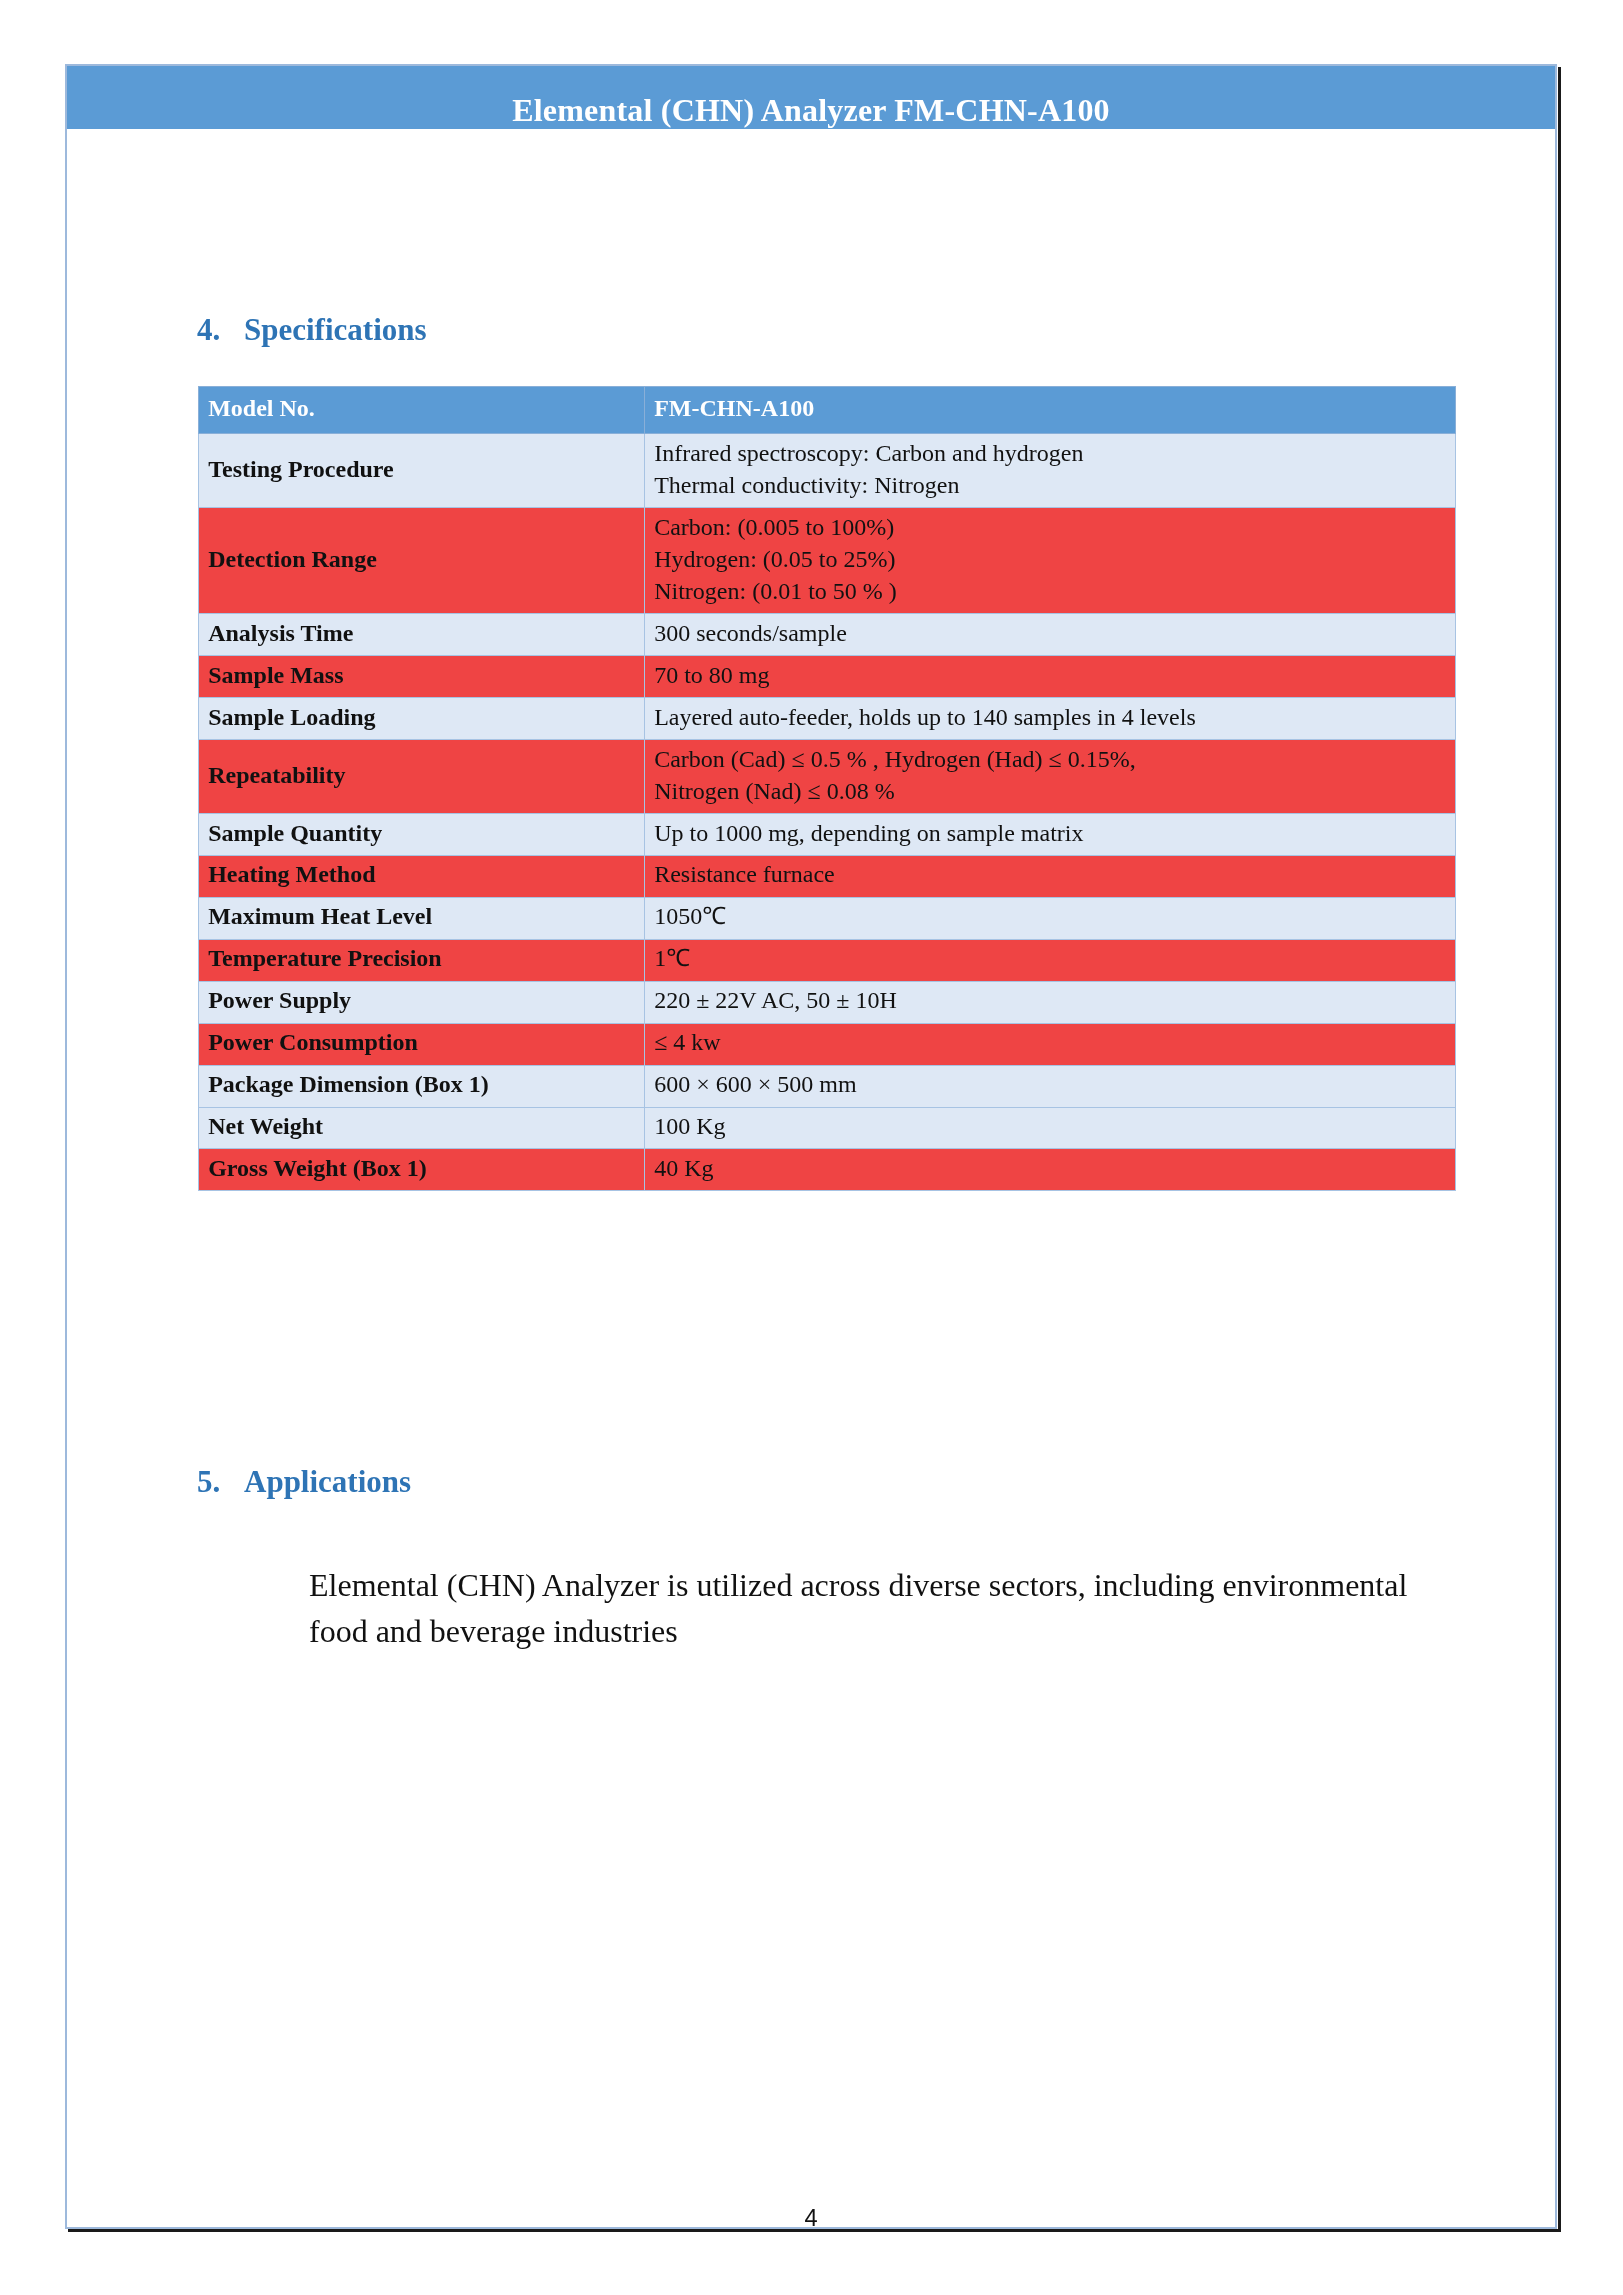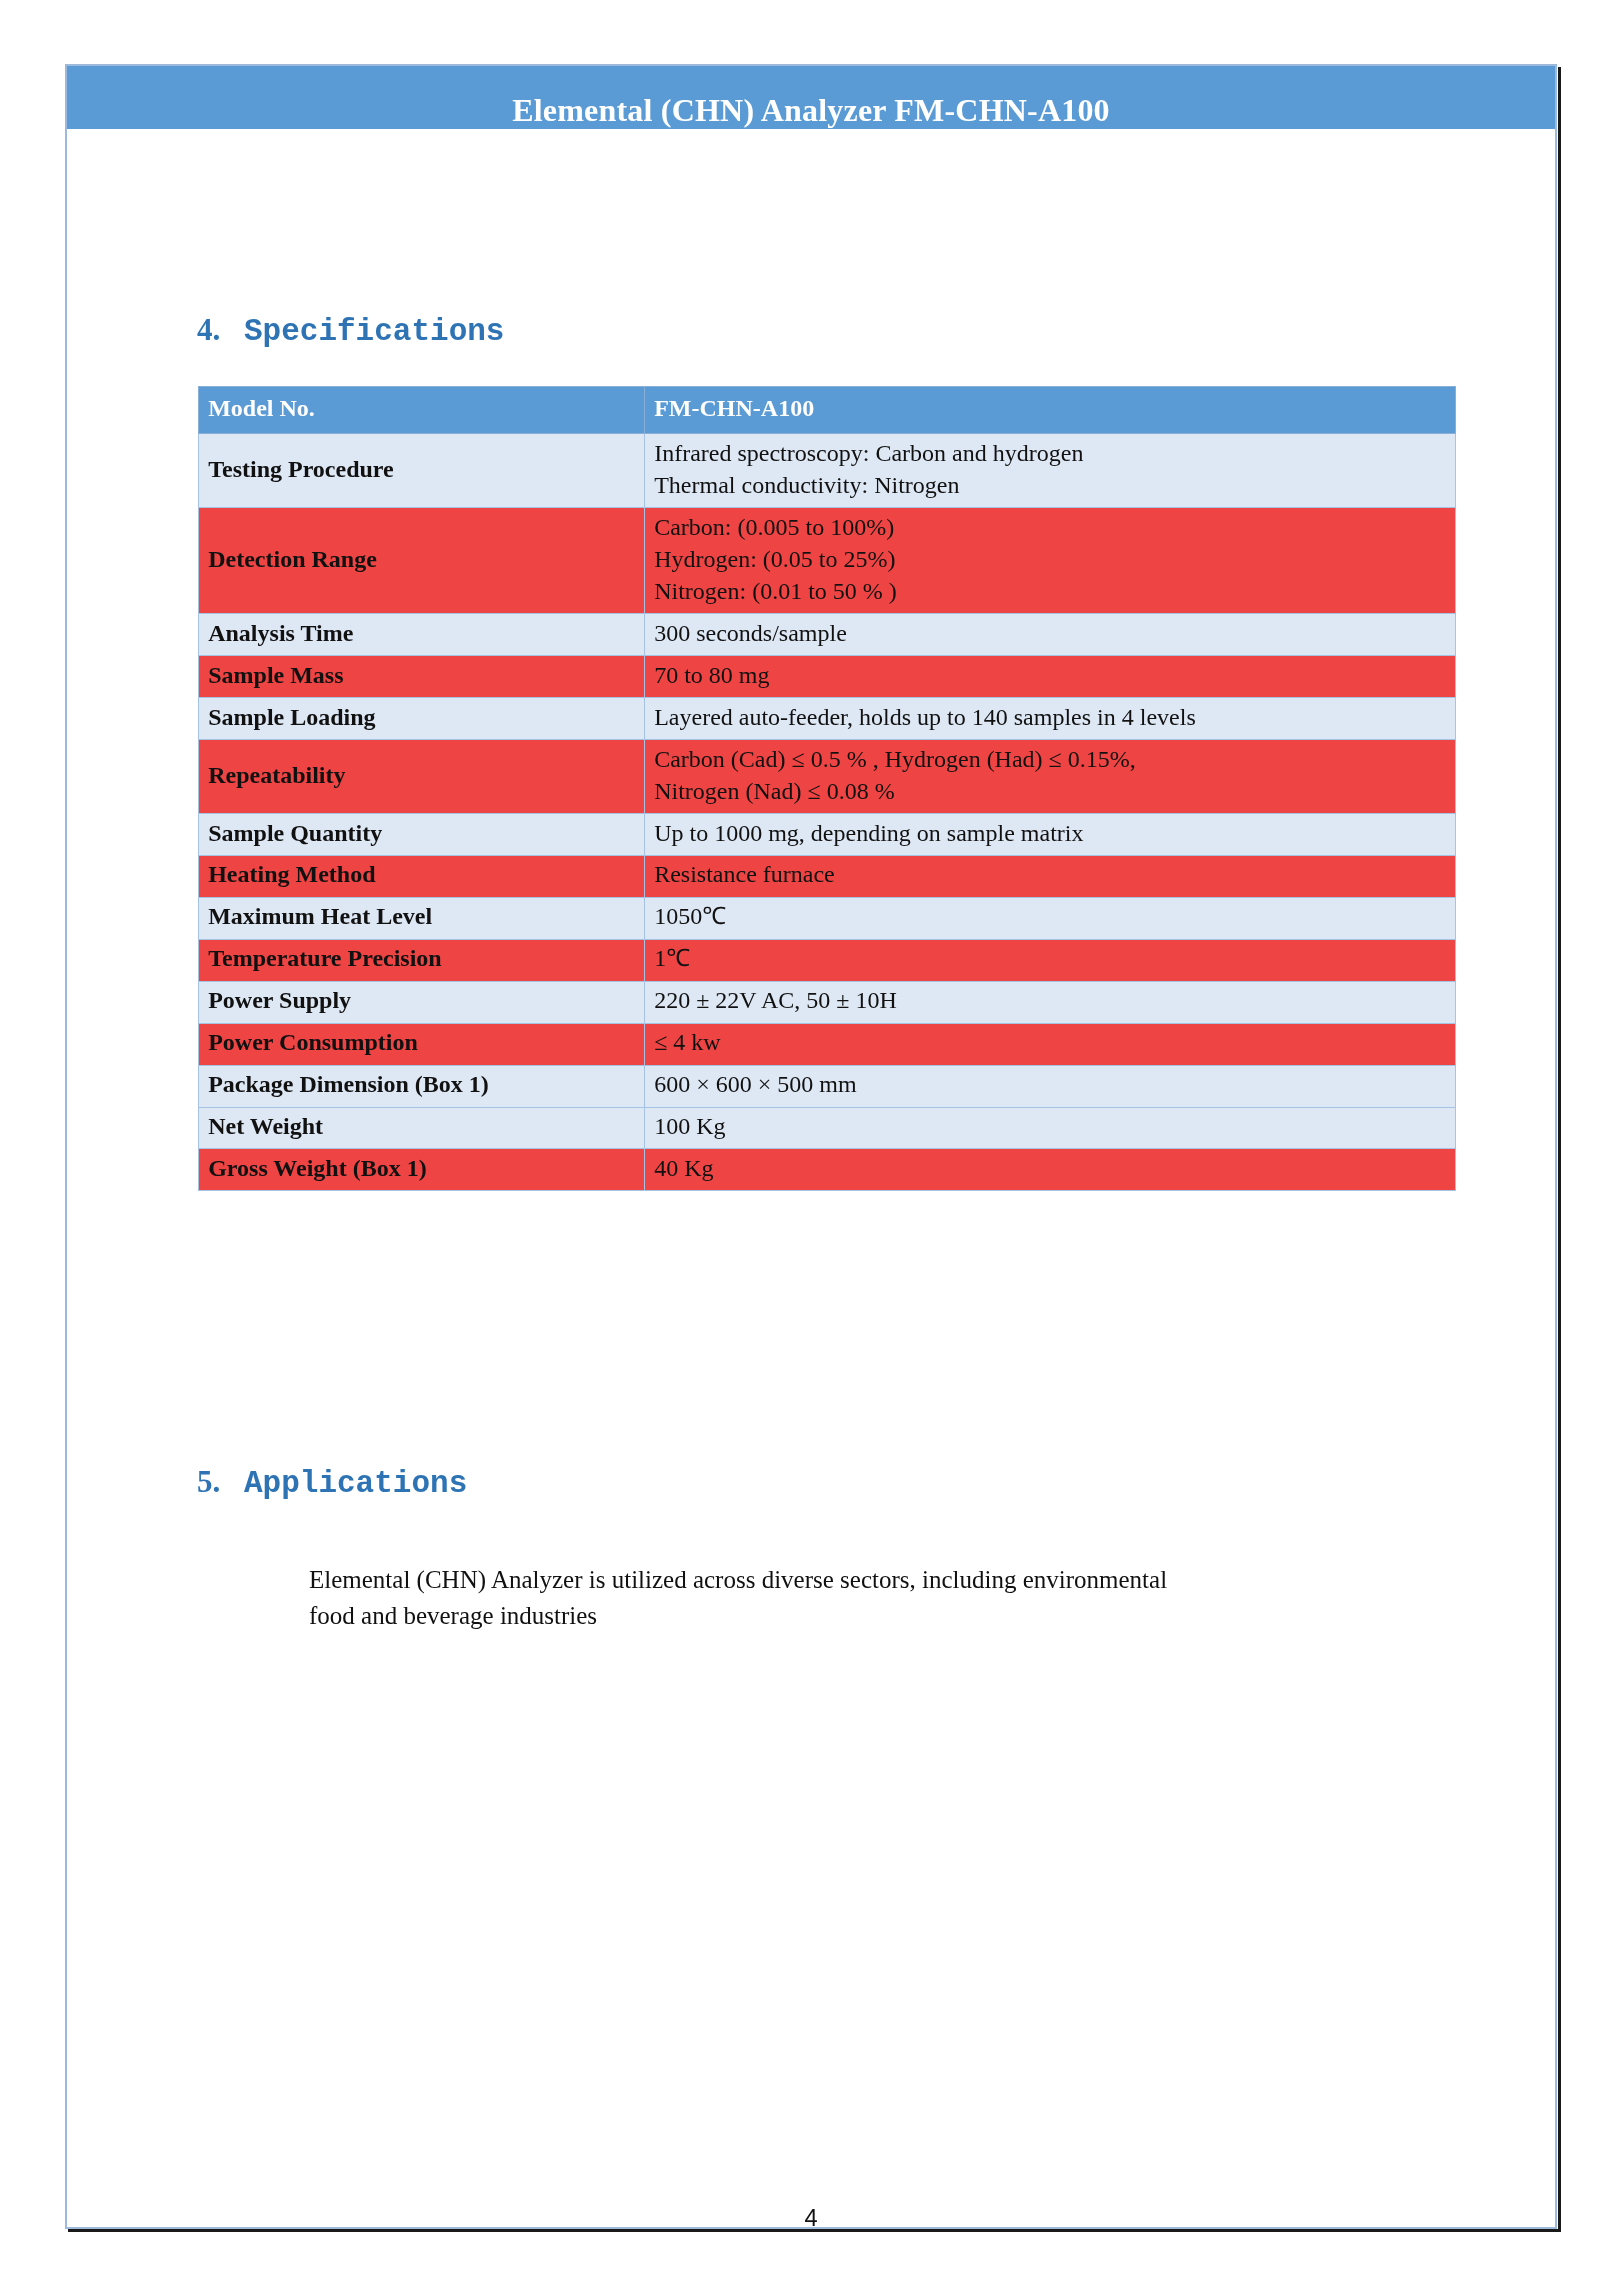--- a/index.html
+++ b/index.html
@@ -77,21 +77,20 @@
     color: #2E74B5;
     font-size: 31px;
     font-weight: bold;
   }
   .section-heading .num {
     width: 47px;
     flex: 0 0 47px;
   }
   .section-heading .title {
     white-space: nowrap;
-    font-family: Liberation Mono, monospace;
   }
 
   #heading-specifications { position: absolute; left: 130px; top: 183px; }
   #heading-applications   { position: absolute; left: 130px; top: 1335px; }
 
   
   .spec-table-wrap {
     position: absolute;
     left: 131px;
     top: 257px;
@@ -138,21 +137,21 @@
   table.spec tbody td {
     height: 31px;
   }
 
   
   .app-paragraph {
     position: absolute;
     left: 242px;
     top: 1433px;
     width: 1152px;
-    font-size: 25px;
+    font-size: 32px;
     line-height: 1.45;
     color: #111111;
   }
   .app-paragraph .line {
     display: block;
     white-space: nowrap;
   }
 
   
   .page-number {

